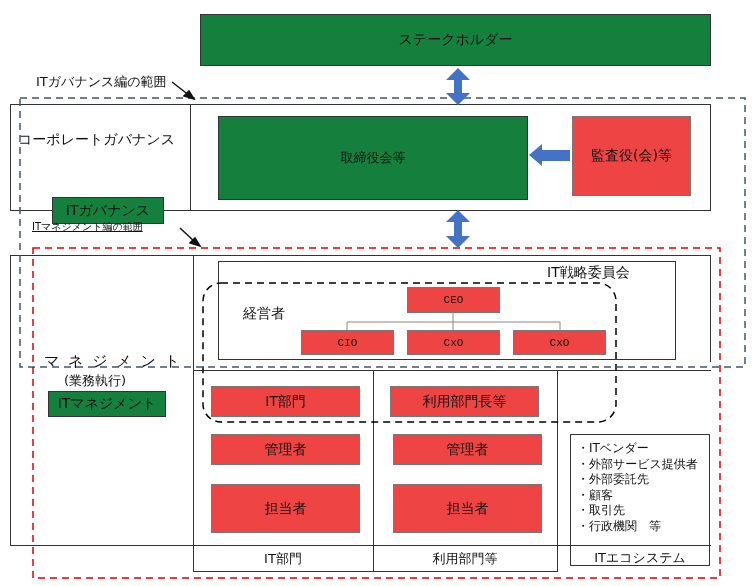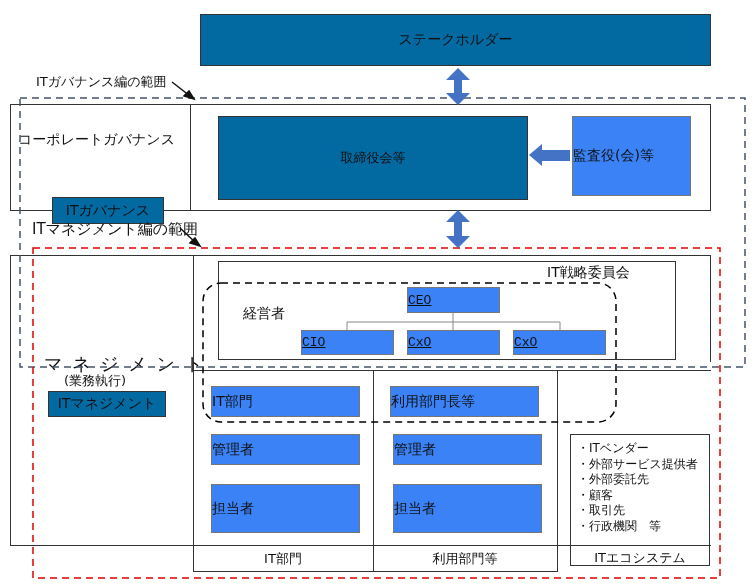--- a/index.html
+++ b/index.html
@@ -1,22 +1,22 @@
 <!DOCTYPE html>
 <html><head>
 <meta charset="utf-8">
 <style>
   html, body { margin:0; padding:0; background:#ffffff; }
   body { width:753px; height:586px; position:relative; overflow:hidden;
          font-family: "DejaVu Sans", sans-serif; color:#111; }
   .abs { position:absolute; box-sizing:border-box; }
-  .box { border:1px solid #333; background:#0369a1; display:flex; align-items:center; justify-content:center; font-size:13px; }
-  .gbox { border:1px solid #777; background:#3b82f6; display:flex; align-items:center; font-size:13px; }
+  .box { border:1px solid #333; background:#15803d; display:flex; align-items:center; justify-content:center; font-size:13px; }
+  .gbox { border:1px solid #777; background:#ef4444; display:flex; align-items:center; justify-content:center; font-size:13px; }
   .txt { font-size:13px; white-space:nowrap; }
-  .mono { font-family: "Liberation Mono", "DejaVu Sans Mono", monospace; font-size:13px;text-decoration:underline; }
+  .mono { font-family: "Liberation Mono", "DejaVu Sans Mono", monospace; font-size:11px; }
   svg.overlay { position:absolute; left:0; top:0; pointer-events:none; }
   .eco-list { font-size:12px; line-height:15.5px; padding:6px 0 0 6px; white-space:nowrap; }
 </style>
 </head>
 <body>
 
 <div class="abs box" style="left:200px;top:14px;width:511px;height:52px;font-size:14px;">
   <span>ステークホルダー</span>
 </div>
 
@@ -35,21 +35,21 @@
 
 <div class="abs" style="left:10px;top:255px;width:701px;height:291px;border:1px solid #333;border-right:none;"></div>
 <div class="abs" style="left:710px;top:255px;width:1px;height:107px;background:#333;"></div>
 <div class="abs" style="left:193px;top:255px;width:1px;height:316px;background:#333;"></div>
 <div class="abs" style="left:193px;top:370px;width:518px;height:1px;background:#333;"></div>
 <div class="abs" style="left:373px;top:370px;width:1px;height:201px;background:#333;"></div>
 <div class="abs" style="left:557px;top:370px;width:1px;height:201px;background:#333;"></div>
 <div class="abs" style="left:193px;top:545px;width:365px;height:1px;background:#333;"></div>
 <div class="abs" style="left:193px;top:571px;width:365px;height:1px;background:#333;"></div>
 
-<div class="abs txt" style="left:44px;top:352px;font-size:18px;letter-spacing:2px;">マ ネ ジ メ ン ト</div>
+<div class="abs txt" style="left:44px;top:352px;font-size:15px;letter-spacing:2px;">マ ネ ジ メ ン ト</div>
 <div class="abs txt" style="left:64px;top:372px;">(業務執行)</div>
 <div class="abs box" style="left:48px;top:391px;width:118px;height:26px;font-size:14px;">
   <span>ITマネジメント</span>
 </div>
 
 <div class="abs" style="left:218px;top:261px;width:458px;height:99px;border:1px solid #333;"></div>
 <div class="abs txt" style="left:547px;top:264px;font-size:14px;">IT戦略委員会</div>
 <div class="abs txt" style="left:243px;top:305px;font-size:14px;">経営者</div>
 
 <div class="abs gbox mono" style="left:407px;top:287px;width:93px;height:26px;">
@@ -100,21 +100,21 @@
     <div>・取引先</div>
     <div>・行政機関　等</div>
   </div>
   <div class="abs" style="left:0;top:110px;width:138px;height:1px;background:#333;"></div>
   <div class="abs" style="left:0;top:111px;width:138px;height:24px;display:flex;align-items:center;justify-content:center;font-size:13px;">
     <span>ITエコシステム</span>
   </div>
 </div>
 
 <div class="abs txt" style="left:36px;top:73px;font-size:13px;">ITガバナンス編の範囲</div>
-<div class="abs txt" style="left:32px;top:220px;font-size:15px;">ITマネジメント編の範囲</div>
+<div class="abs txt" style="left:32px;top:220px;font-size:10px;text-decoration:underline;">ITマネジメント編の範囲</div>
 
 <svg class="overlay" width="753" height="586" viewBox="0 0 753 586">
 
   <g stroke="#888" stroke-width="1" fill="none">
     <line x1="453" y1="313" x2="453" y2="322"></line>
     <line x1="347" y1="322" x2="560" y2="322"></line>
     <line x1="347" y1="322" x2="347" y2="330"></line>
     <line x1="453" y1="322" x2="453" y2="330"></line>
     <line x1="560" y1="322" x2="560" y2="330"></line>
   </g>

